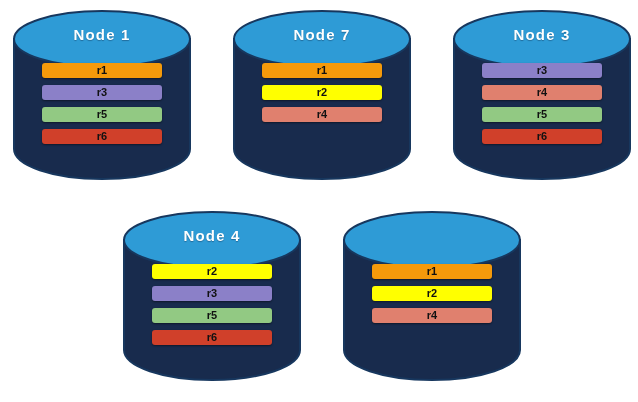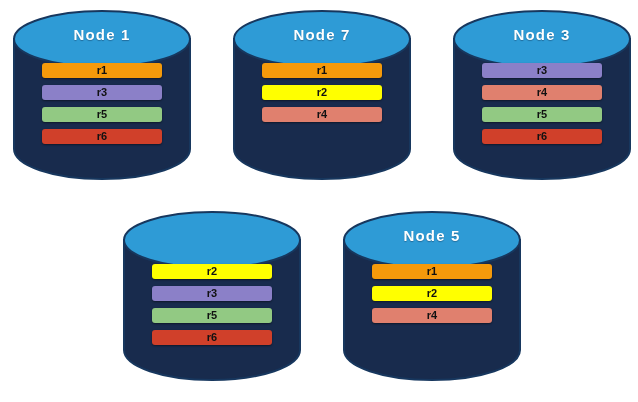--- a/index.html
+++ b/index.html
@@ -141,20 +141,21 @@
         <span class="replica-label">r6</span>
       </div>
     </div>
   </div>
 
   <div class="node pos-n4">
     <svg class="cyl-svg" viewBox="0 0 180 180">
       <path d="M2,33 L2,143 A88,30 0 0 0 178,143 L178,33 Z" fill="#182B4D" stroke="#17375E" stroke-width="2"></path>
       <ellipse cx="90" cy="33" rx="88" ry="28" fill="#2E9BD6" stroke="#17375E" stroke-width="2"></ellipse>
     </svg>
+    <div class="node-title">Node  4</div>
     <div class="replica-stack">
       <div class="replica" style="background:#FFFF00">
         <span class="replica-label">r2</span>
       </div>
       <div class="replica" style="background:#8B80C8">
         <span class="replica-label">r3</span>
       </div>
       <div class="replica" style="background:#92C983">
         <span class="replica-label">r5</span>
       </div>
@@ -162,21 +163,20 @@
         <span class="replica-label">r6</span>
       </div>
     </div>
   </div>
 
   <div class="node pos-n5">
     <svg class="cyl-svg" viewBox="0 0 180 180">
       <path d="M2,33 L2,143 A88,30 0 0 0 178,143 L178,33 Z" fill="#182B4D" stroke="#17375E" stroke-width="2"></path>
       <ellipse cx="90" cy="33" rx="88" ry="28" fill="#2E9BD6" stroke="#17375E" stroke-width="2"></ellipse>
     </svg>
-    <div class="node-title">Node  5</div>
     <div class="replica-stack">
       <div class="replica" style="background:#F59A0B">
         <span class="replica-label">r1</span>
       </div>
       <div class="replica" style="background:#FFFF00">
         <span class="replica-label">r2</span>
       </div>
       <div class="replica" style="background:#E0806E">
         <span class="replica-label">r4</span>
       </div>

